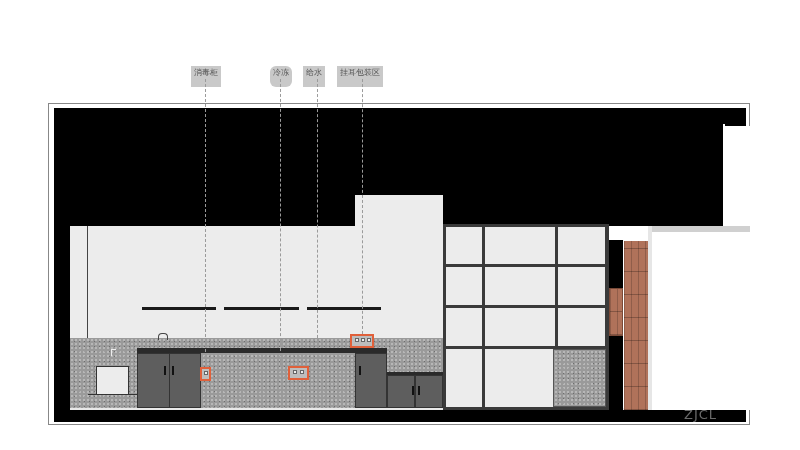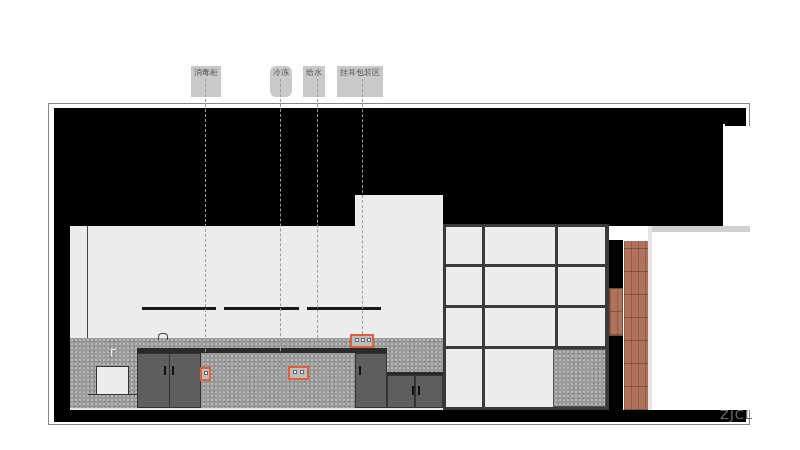--- a/index.html
+++ b/index.html
@@ -1,18 +1,18 @@
 <!DOCTYPE html>
 <html><head>
 <meta charset="utf-8">
 <style>
   html,body{margin:0;padding:0;}
   body{width:800px;height:450px;background:#ffffff;position:relative;overflow:hidden;font-family:"DejaVu Sans",sans-serif;}
   .abs{position:absolute;}
-  .label{position:absolute;top:66px;height:31px;background:#c9c9c9;color:#555;font-size:8px;line-height:13px;padding:0 3px;white-space:nowrap;}
+  .label{position:absolute;top:66px;height:21px;background:#c9c9c9;color:#555;font-size:8px;line-height:13px;padding:0 3px;white-space:nowrap;}
   .leader{position:absolute;width:0;border-left:1px dashed #9a9a9a;}
   .black{background:#000;}
   .wall{background:#ececec;}
   .terrazzo{background-color:#9a9a9a;background-image:
       radial-gradient(#d8d8d8 0.6px,transparent 0.8px),
       radial-gradient(#6e6e6e 0.6px,transparent 0.8px);
       background-size:4px 4px,5px 5px;background-position:0 0,2px 1px;}
   .cab{background:#5e5e5e;border:1px solid #333;box-sizing:border-box;}
   .handle{position:absolute;width:2px;height:9px;background:#111;}
   .shelf{position:absolute;height:3px;background:#1a1a1a;}
@@ -110,13 +110,13 @@
 <div class="abs black" style="left:609px;top:240px;width:14px;height:170px;"></div>
 <div class="abs wood" style="left:609px;top:288px;width:14px;height:48px;border:1px solid #7a4a38;box-sizing:border-box;"></div>
 <div class="abs wood" style="left:624px;top:241px;width:24px;height:169px;"></div>
 <div class="abs" style="left:648px;top:226px;width:4px;height:184px;background:#e6e6e6;"></div>
 
 <div class="leader" style="left:205px;top:79px;height:288px;"></div>
 <div class="leader" style="left:280px;top:79px;height:287px;"></div>
 <div class="leader" style="left:317px;top:79px;height:269px;"></div>
 <div class="leader" style="left:362px;top:79px;height:255px;"></div>
 
-<div class="watermark" style="left:684px;top:407px;margin-left:36px;">ZJCL</div>
+<div class="watermark" style="left:684px;top:407px;">ZJCL</div>
 
 </body></html>

